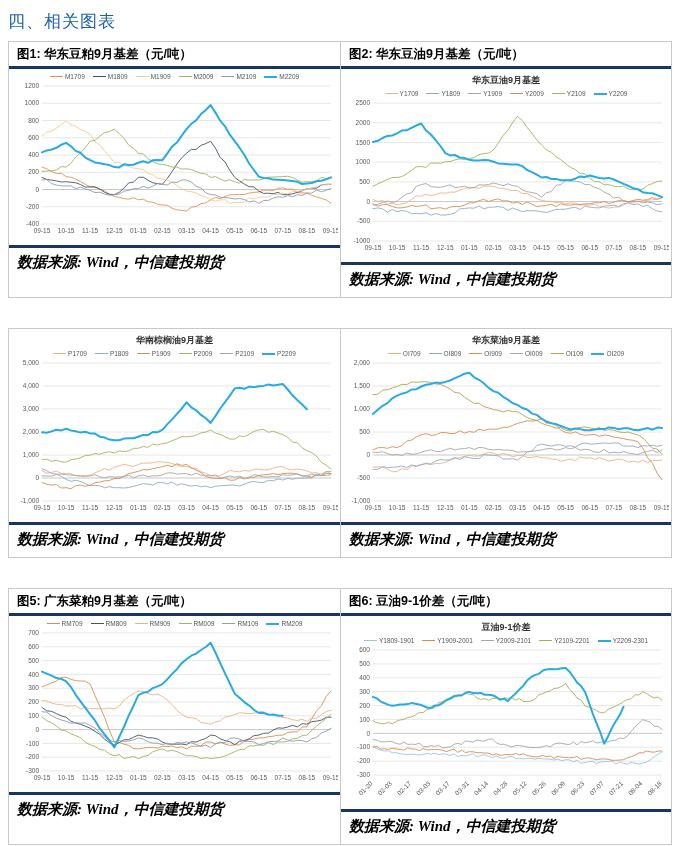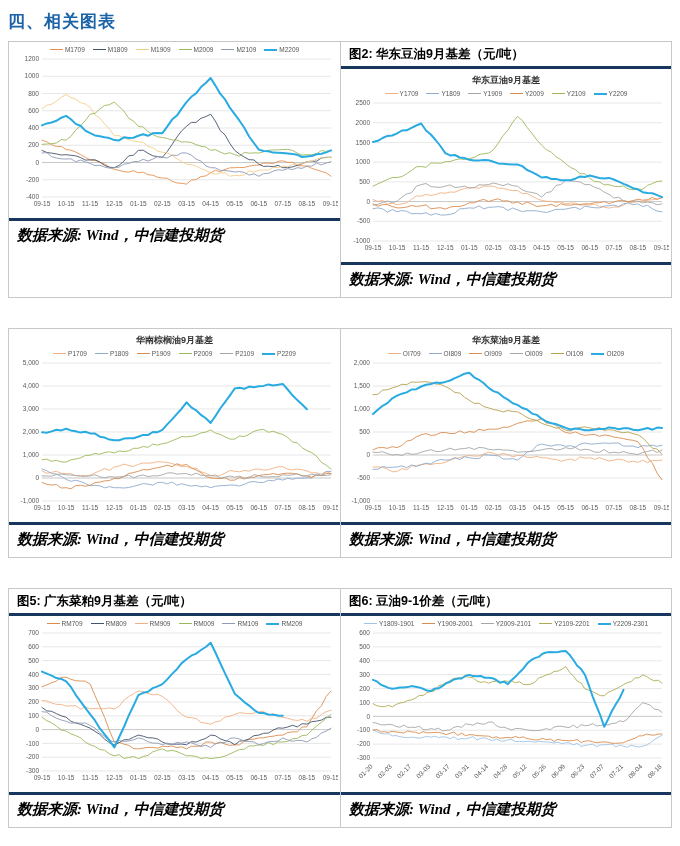--- a/index.html
+++ b/index.html
@@ -1,21 +1,21 @@
 <!DOCTYPE html>
 <html><head>
 <meta charset="utf-8">
 <style>
   html,body{margin:0;padding:0;}
   body{
     width:680px;height:846px;background:#ffffff;position:relative;overflow:hidden;
     font-family:"Liberation Sans", sans-serif;
   }
   .page-title{
-    color:#1B63A8;font-weight:bold;font-size:17px;letter-spacing:1px;
+    color:#1B63A8;font-weight:normal;font-size:17px;letter-spacing:1px;
     padding:10px 8px 8px 8px;
   }
   .figure-row{display:flex;margin:0 8px 30px 8px;}
   .figure-cell{
     width:332px;box-sizing:border-box;background:#fff;
     border:1px solid #C8C8C8;
   }
   .figure-cell:first-child{border-right:none;}
   .figure-header{
     font-weight:bold;font-size:12.5px;color:#000;
@@ -38,20 +38,21 @@
     font-size:15px;color:#000;padding:5px 8px 8px 8px;
   }
 </style>
 </head>
 <body>
 
 <div class="page-title">四、相关图表</div>
 
 <div class="figure-row">
   <div class="figure-cell">
+    <div class="figure-header">图1: 华东豆粕9月基差（元/吨）</div>
     <div class="figure-chart">
       <div class="chart-legend">
           <span class="legend-item">
             <span class="legend-swatch" style="border-top-color: rgb(232, 145, 79); border-top-width: 1px;"></span>
             <span>M1709</span>
           </span>
           <span class="legend-item">
             <span class="legend-swatch" style="border-top-color: rgb(68, 84, 106); border-top-width: 1px;"></span>
             <span>M1809</span>
           </span>
@@ -395,20 +396,21 @@
             <polyline points="30.0,89.2 34.8,92.7 39.6,94.8 44.4,98.1 49.3,102.0 54.1,103.0 58.9,105.9 63.7,107.6 68.5,109.8 73.3,114.2 78.2,116.8 83.0,118.5 87.8,121.5 92.6,122.2 97.4,125.9 102.3,127.8 107.1,126.7 111.9,130.4 116.7,129.5 121.5,128.5 126.3,130.6 131.2,128.5 136.0,127.4 140.8,123.8 145.6,122.2 150.4,120.9 155.2,123.2 160.1,122.3 164.9,123.6 169.7,125.6 174.5,127.8 179.3,127.7 184.1,128.4 189.0,130.6 193.8,129.7 198.6,130.6 203.4,130.0 208.2,129.4 213.0,128.1 217.8,126.0 222.7,123.7 227.5,121.6 232.3,121.2 237.1,117.9 241.9,117.9 246.8,116.8 251.6,117.4 256.4,114.5 261.2,116.6 266.0,113.9 270.8,114.0 275.7,113.4 280.5,110.8 285.3,110.3 290.1,107.6 294.9,107.1 299.7,102.4 304.6,98.1 309.4,94.3 314.2,90.3 319.0,86.4" fill="none" stroke="#9CB85A" stroke-width="0.9" stroke-linejoin="round" stroke-linecap="round"></polyline>
             <polyline points="30.0,83.7 34.8,84.2 39.6,87.7 44.4,90.2 49.3,92.0 54.1,93.3 58.9,95.3 63.7,94.7 68.5,95.2 73.3,95.0 78.2,97.5 83.0,100.1 87.8,104.8 92.6,108.7 97.4,112.3 102.3,114.0 107.1,112.6 111.9,113.4 116.7,113.0 121.5,111.9 126.3,109.9 131.2,111.1 136.0,113.7 140.8,115.1 145.6,115.2 150.4,116.8 155.2,115.1 160.1,116.7 164.9,114.4 169.7,115.1 174.5,114.0 179.3,114.7 184.1,116.7 189.0,118.4 193.8,117.2 198.6,119.5 203.4,115.9 208.2,114.6 213.0,114.6 217.8,110.3 222.7,109.9 227.5,111.0 232.3,113.3 237.1,113.4 241.9,113.9 246.8,116.8 251.6,115.6 256.4,113.7 261.2,113.5 266.0,113.0 270.8,109.9 275.7,112.0 280.5,113.3 285.3,112.4 290.1,112.5 294.9,114.0 299.7,110.9 304.6,109.3 309.4,105.0 314.2,103.1 319.0,100.2" fill="none" stroke="#8F9BB3" stroke-width="0.9" stroke-linejoin="round" stroke-linecap="round"></polyline>
             <polyline points="30.0,43.6 34.8,45.6 39.6,47.7 44.4,50.1 49.3,50.9 54.1,53.3 58.9,58.9 63.7,66.8 68.5,73.3 73.3,79.9 78.2,86.4 83.0,92.4 87.8,100.4 92.6,106.4 97.4,112.4 102.3,119.5 107.1,109.3 111.9,99.0 116.7,87.6 121.5,77.8 126.3,67.1 131.2,64.8 136.0,63.7 140.8,60.1 145.6,58.4 150.4,56.1 155.2,51.4 160.1,45.9 164.9,41.2 169.7,35.1 174.5,31.2 179.3,27.7 184.1,25.6 189.0,22.0 193.8,19.0 198.6,14.7 203.4,24.5 208.2,35.0 213.0,45.3 217.8,55.2 222.7,65.7 227.5,69.7 232.3,74.1 237.1,77.6 241.9,81.8 246.8,85.0 251.6,85.0 256.4,86.5 261.2,86.8 266.0,87.6 270.8,87.8" fill="none" stroke="#29ABE2" stroke-width="2" stroke-linejoin="round" stroke-linecap="round"></polyline>
           </svg></div>
     </div>
     <div class="figure-footer">数据来源: Wind，中信建投期货</div>
   </div>
   <div class="figure-cell">
     <div class="figure-header">图6: 豆油9-1价差（元/吨）</div>
     <div class="figure-chart">
+      <div class="chart-title">豆油9-1价差</div>
       <div class="chart-legend">
           <span class="legend-item">
             <span class="legend-swatch" style="border-top-color: rgb(157, 195, 230); border-top-width: 1px;"></span>
             <span>Y1809-1901</span>
           </span>
           <span class="legend-item">
             <span class="legend-swatch" style="border-top-color: rgb(217, 140, 80); border-top-width: 1px;"></span>
             <span>Y1909-2001</span>
           </span>
           <span class="legend-item">

